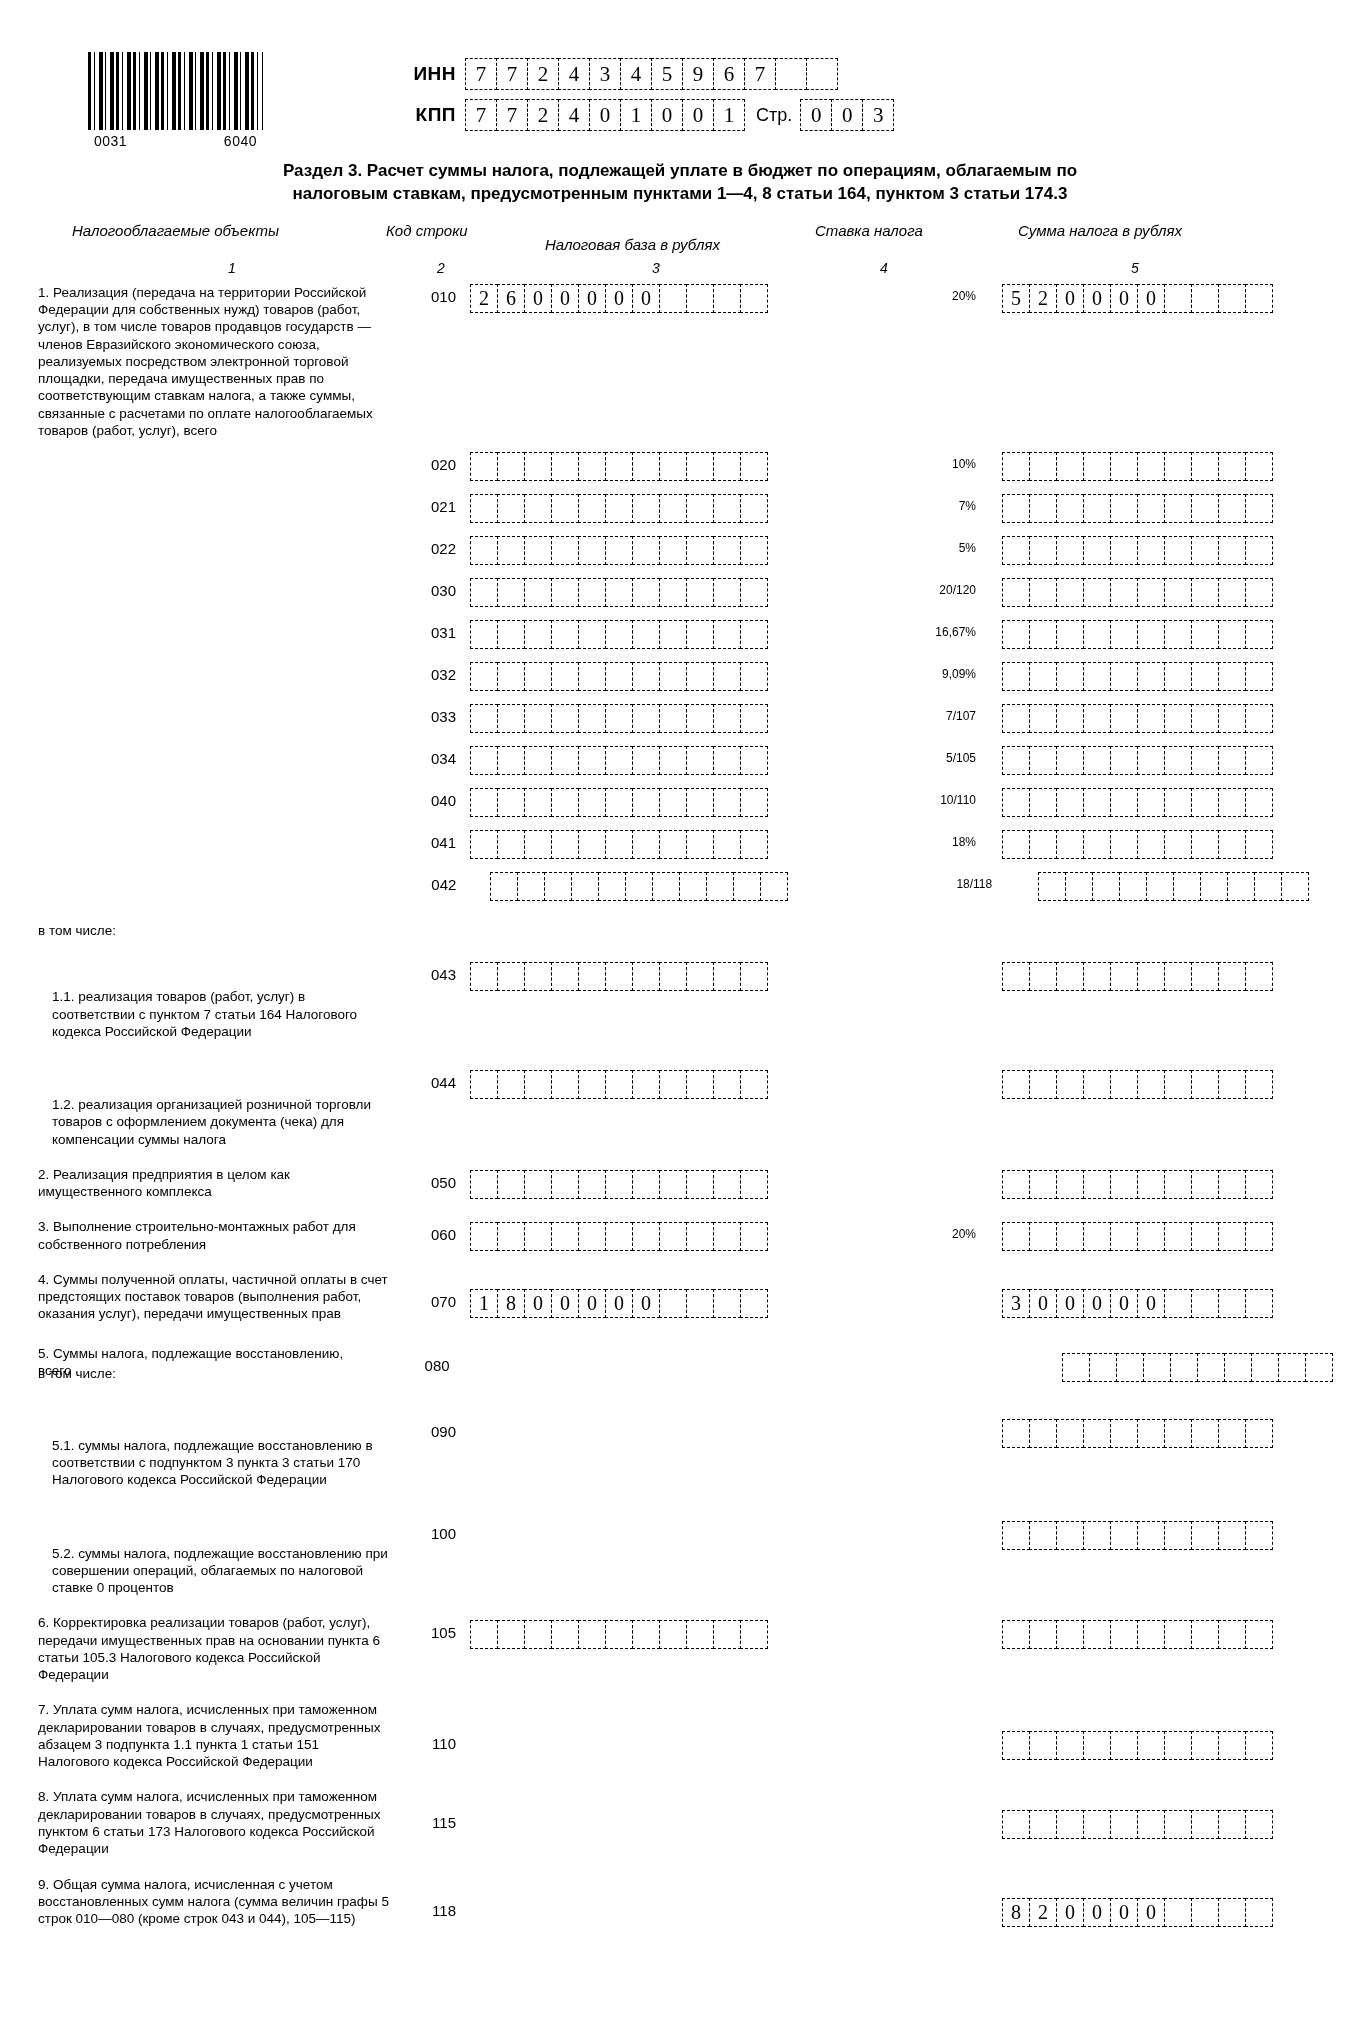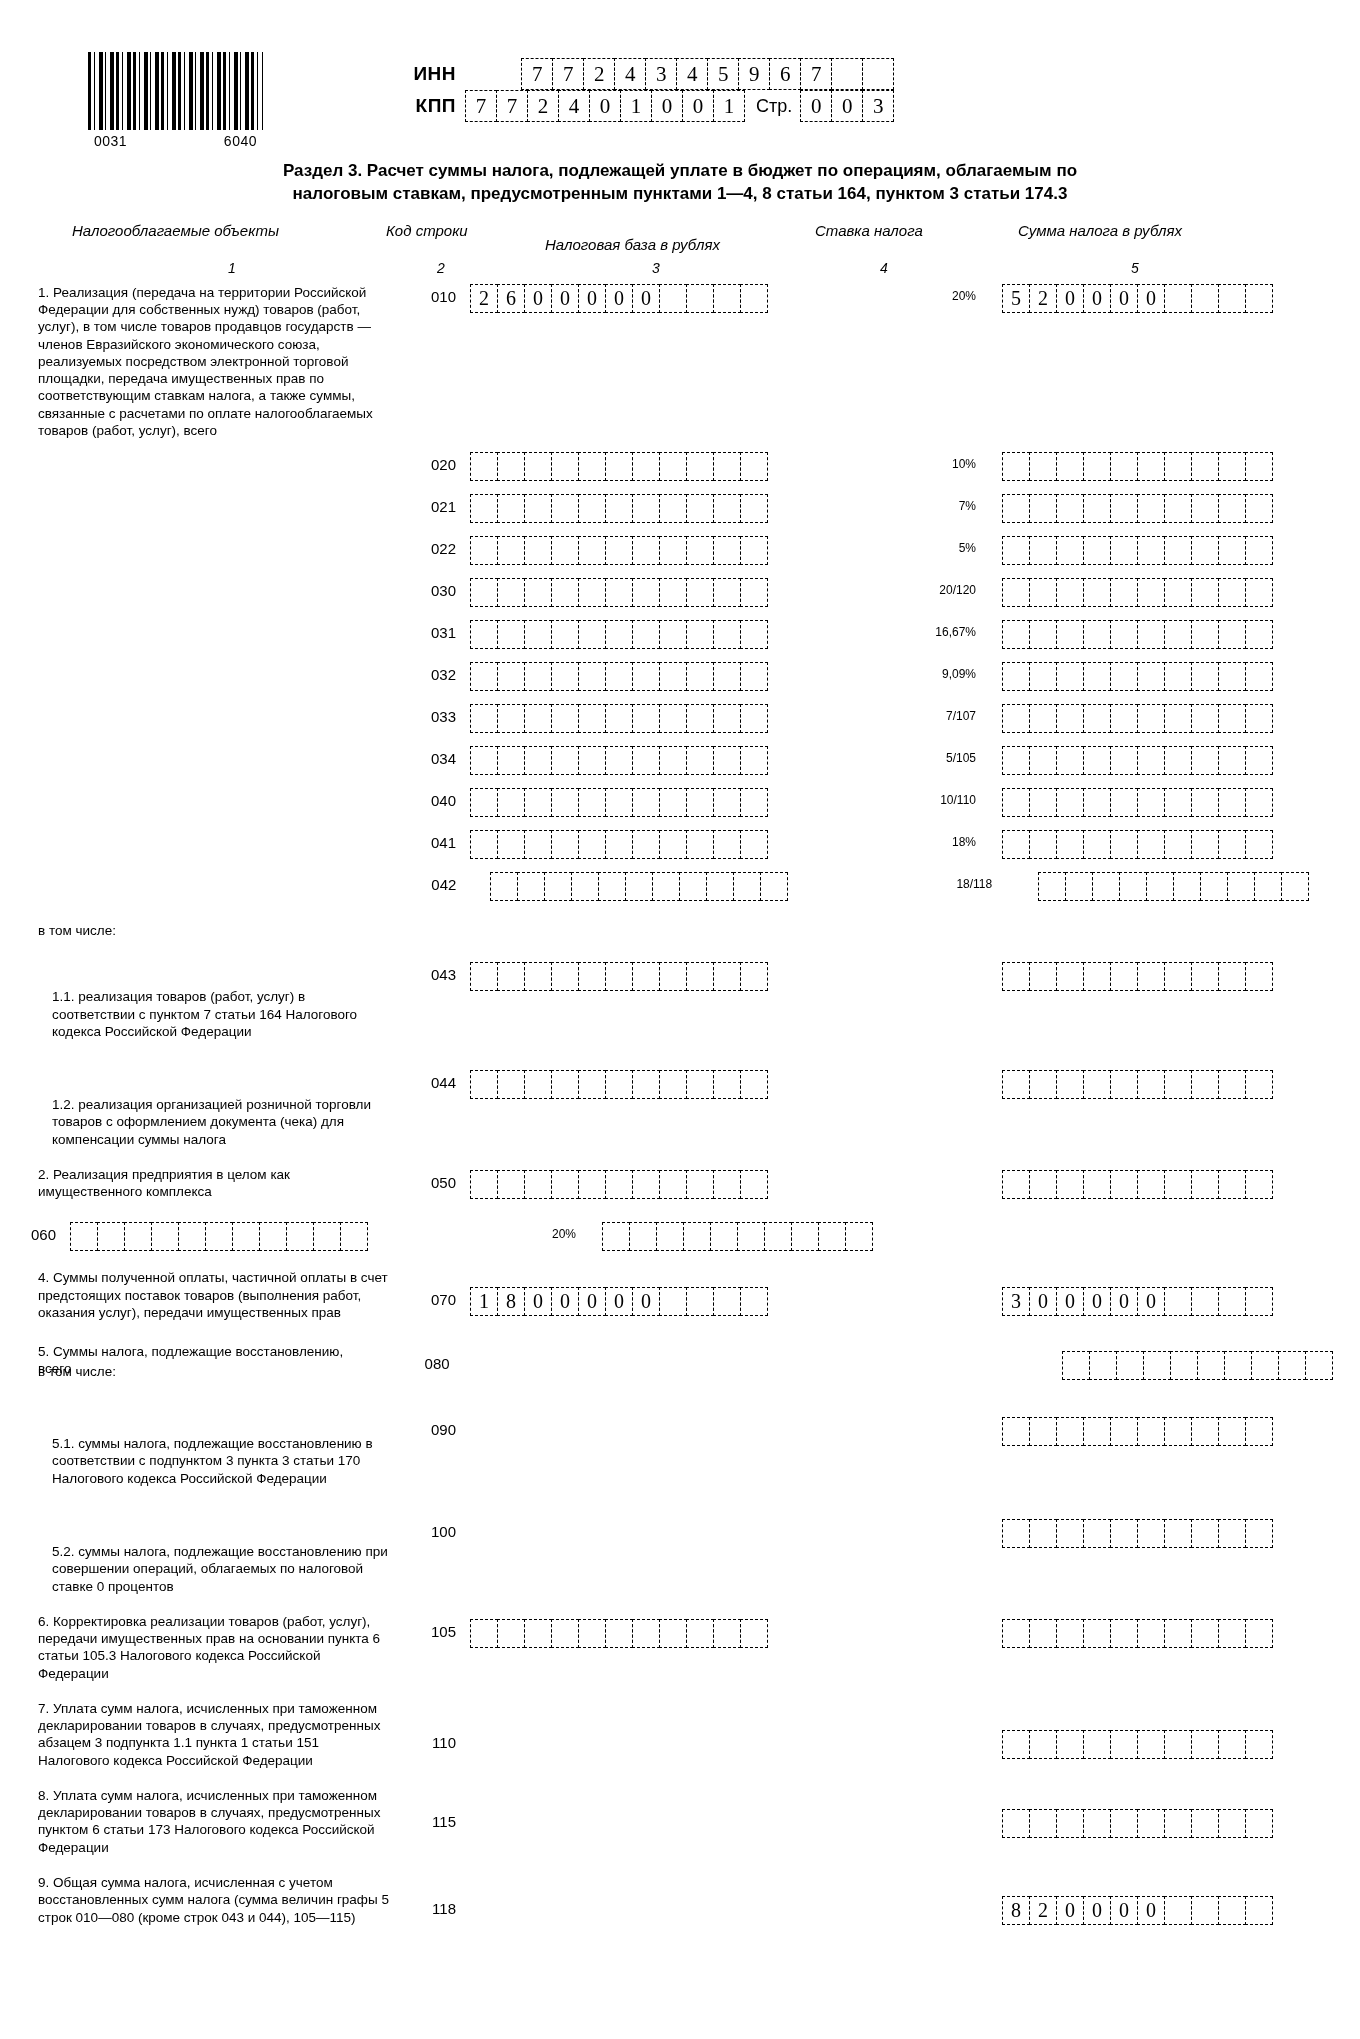--- a/index.html
+++ b/index.html
@@ -49,21 +49,21 @@
     padding:0 6px;
     letter-spacing:0.5px;
   }
   .idblock{
     position:absolute;
     left:392px;top:58px;
   }
   .idrow{
     display:flex;
     align-items:center;
-    justify-content:space-between;
+    margin-bottom:9px;
   }
   .idlabel{
     font-size:19px;
     font-weight:bold;
     width:64px;
     text-align:right;
     margin-right:9px;
     letter-spacing:0.5px;
   }
   .cells{display:flex;}
@@ -738,20 +738,21 @@
             <div class="bx"></div>
             <div class="bx"></div>
             <div class="bx"></div>
             <div class="bx"></div>
             <div class="bx"></div>
             <div class="bx"></div>
           </div>
         </div>
       </div>
       <div class="row" style="margin-top: 18px;">
+        <div class="c-desc">3. Выполнение строительно-монтажных работ для собственного потребления</div>
         <div class="c-code" style="padding-top: 8px;">060</div>
         <div class="c-base" style="padding-top: 4px;">
           <div class="boxrow">
             <div class="bx"></div>
             <div class="bx"></div>
             <div class="bx"></div>
             <div class="bx"></div>
             <div class="bx"></div>
             <div class="bx"></div>
             <div class="bx"></div>

